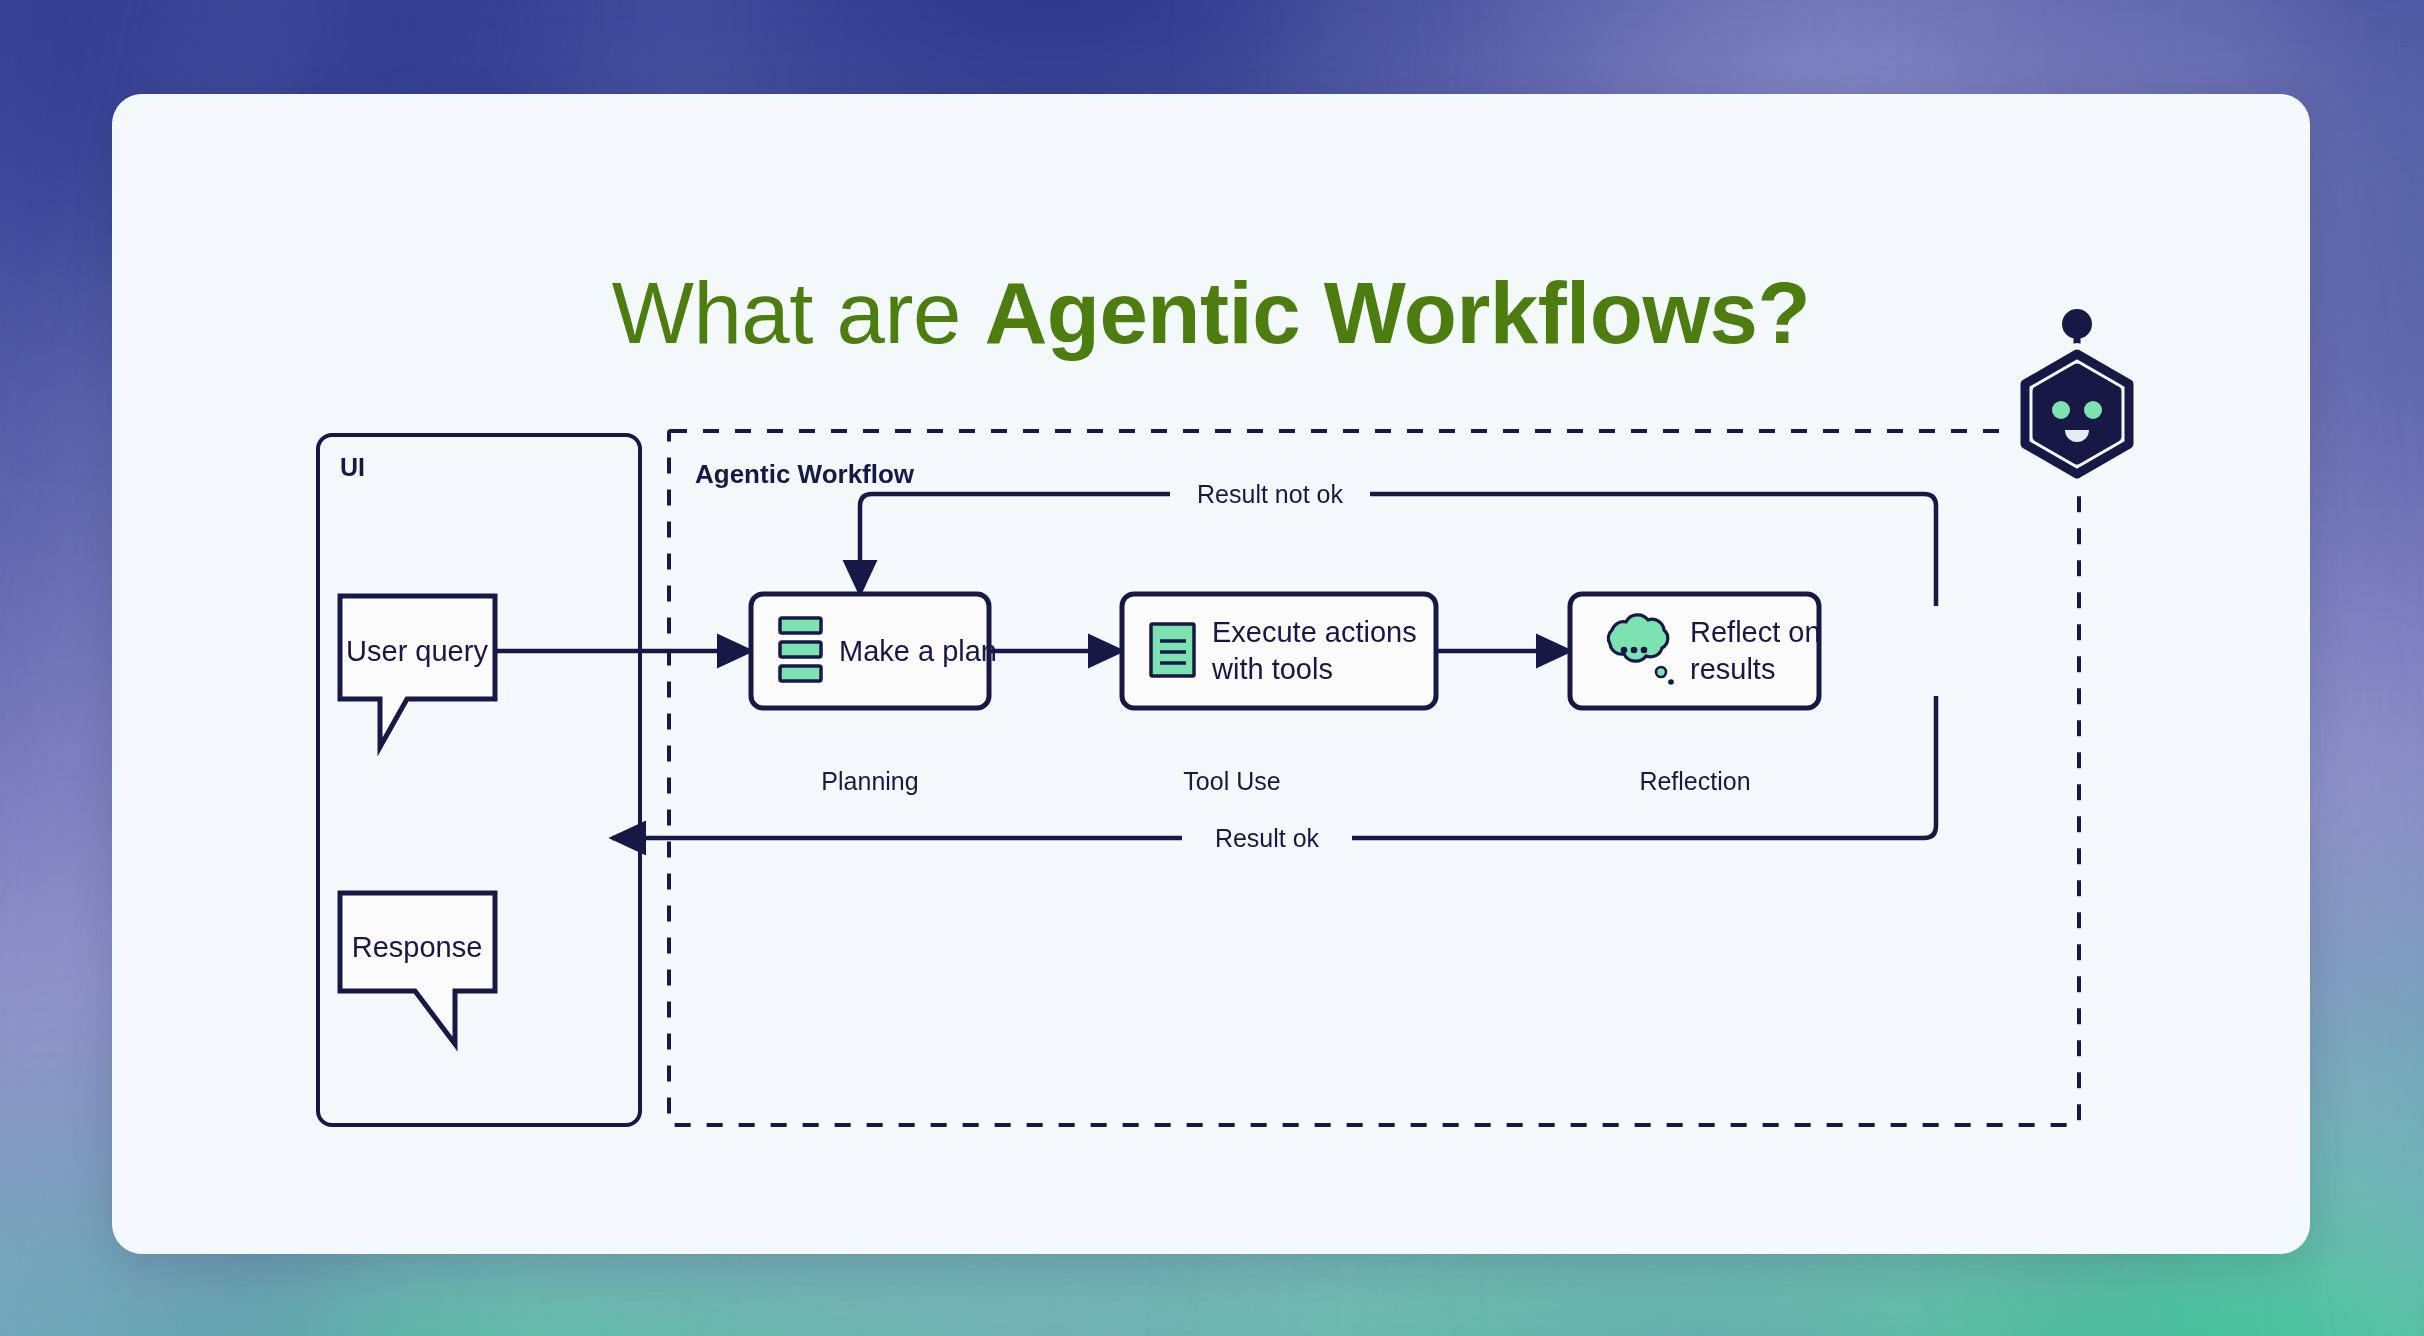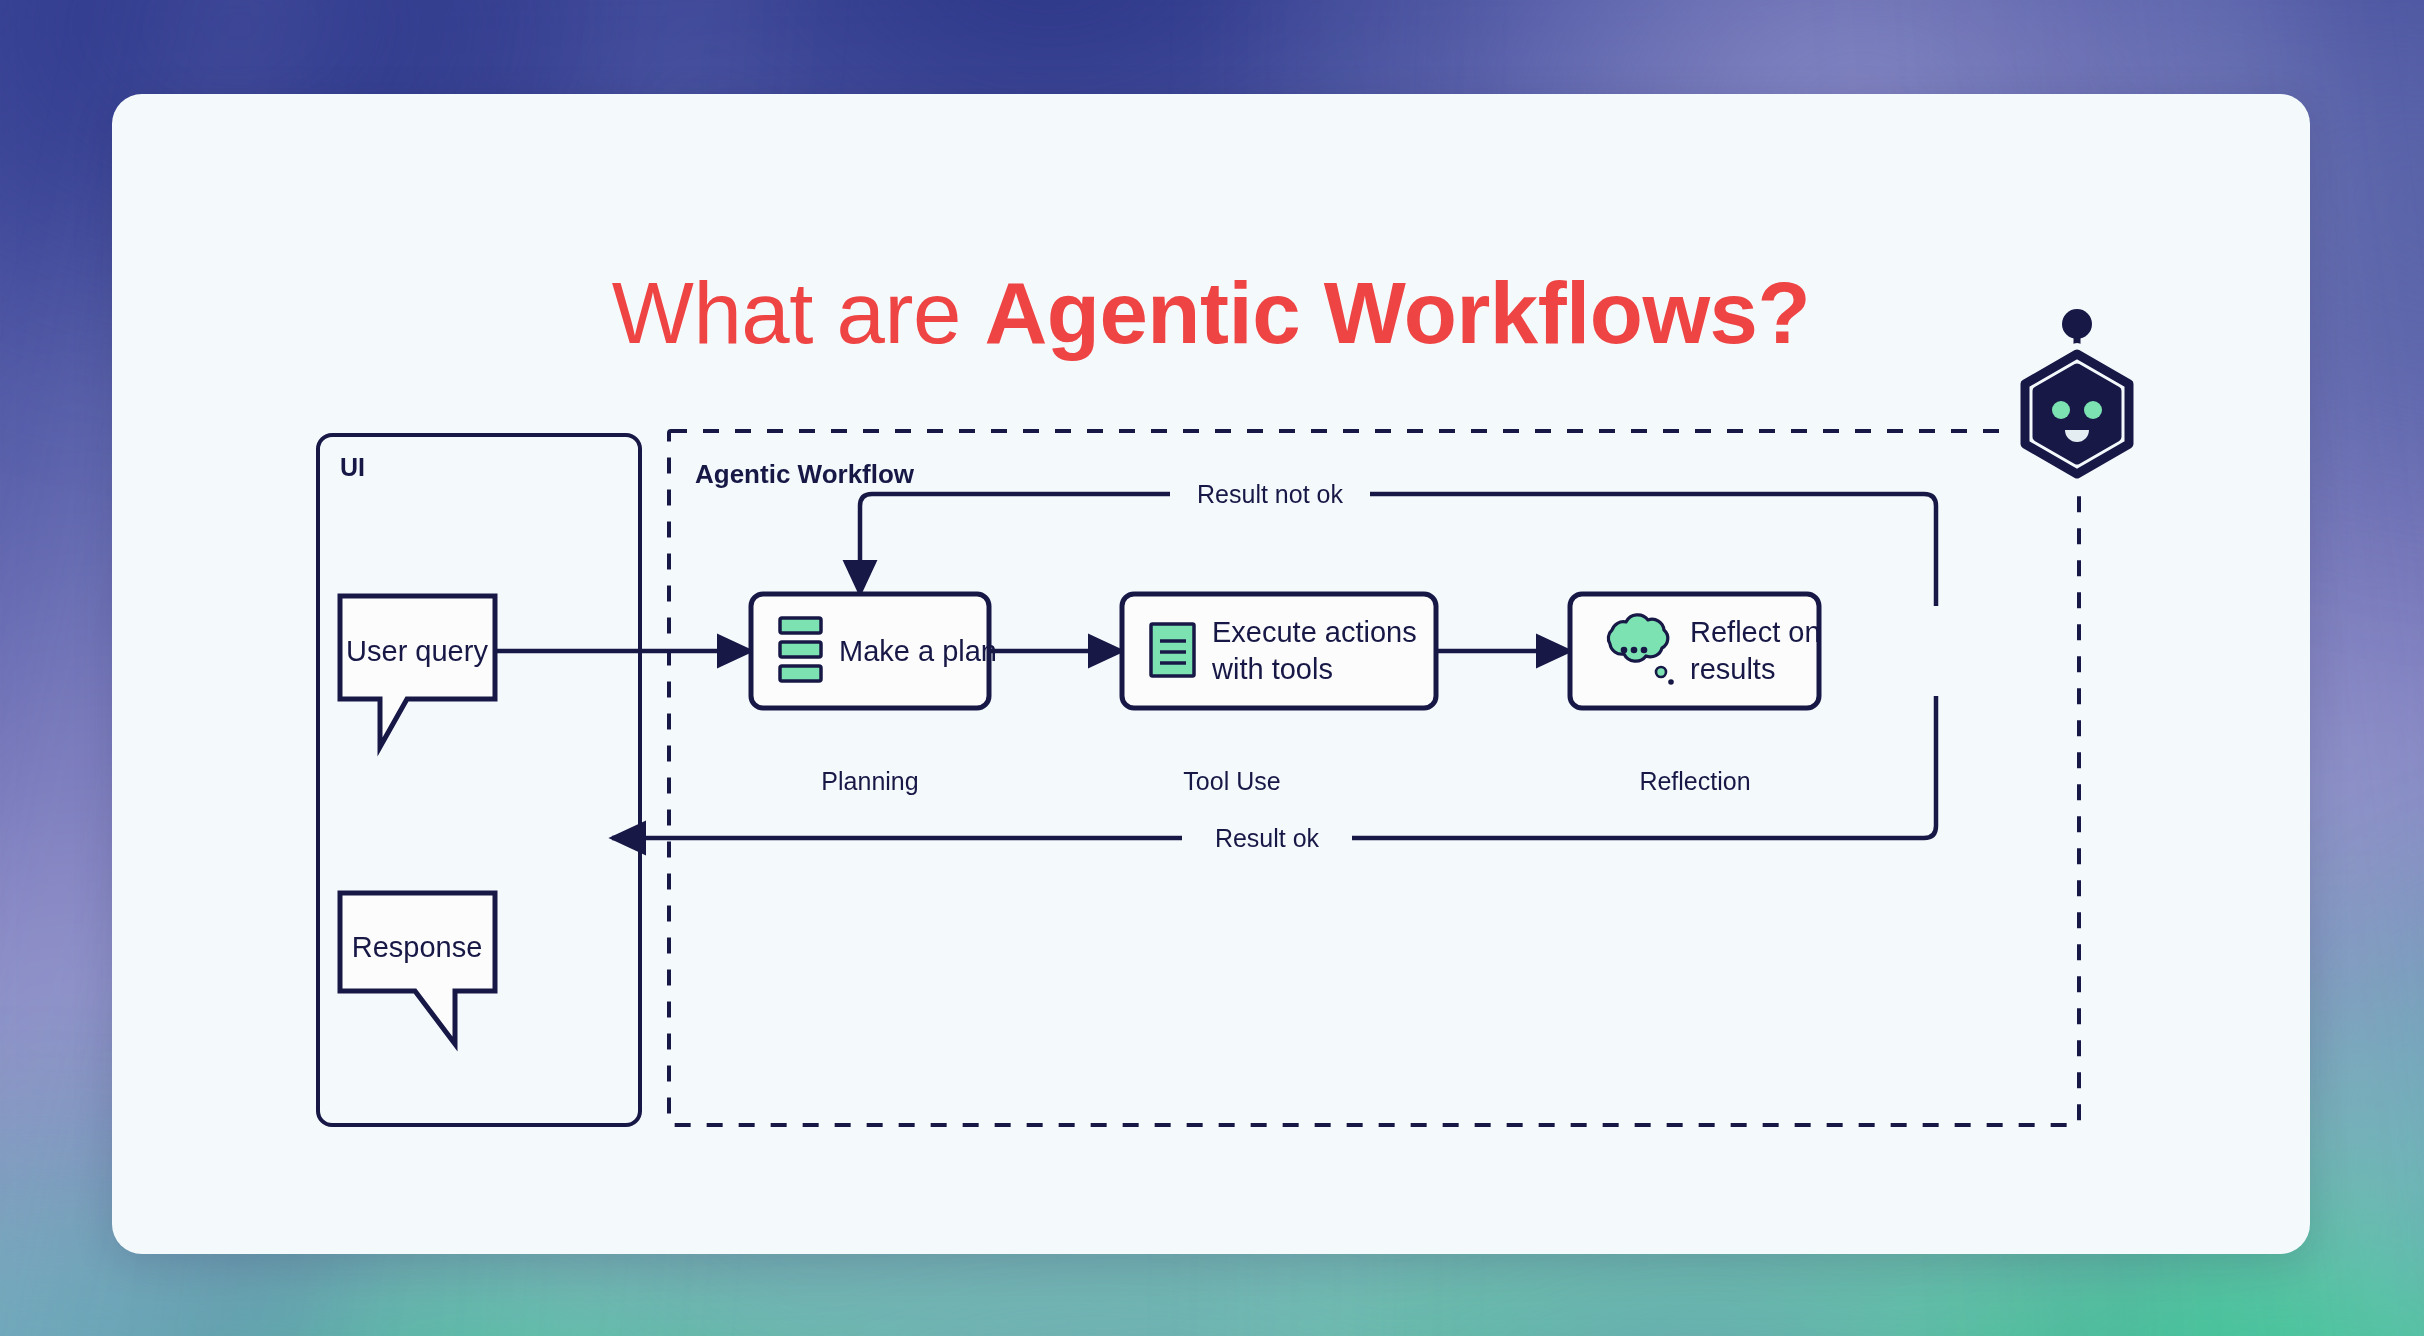--- a/index.html
+++ b/index.html
@@ -77,21 +77,21 @@
     overflow: hidden;
   }
 
   
   #title {
     position: absolute;
     left: 0;
     top: 175px;
     width: 100%;
     text-align: center;
-    color: #ef4444;
+    color: #4d7c0f;
     font-size: 87px;
     line-height: 1;
     letter-spacing: -0.5px;
     white-space: nowrap;
   }
   #title .thin { font-weight: 300; }
   #title .bold { font-weight: 700; }
 
   
   #diagram {

